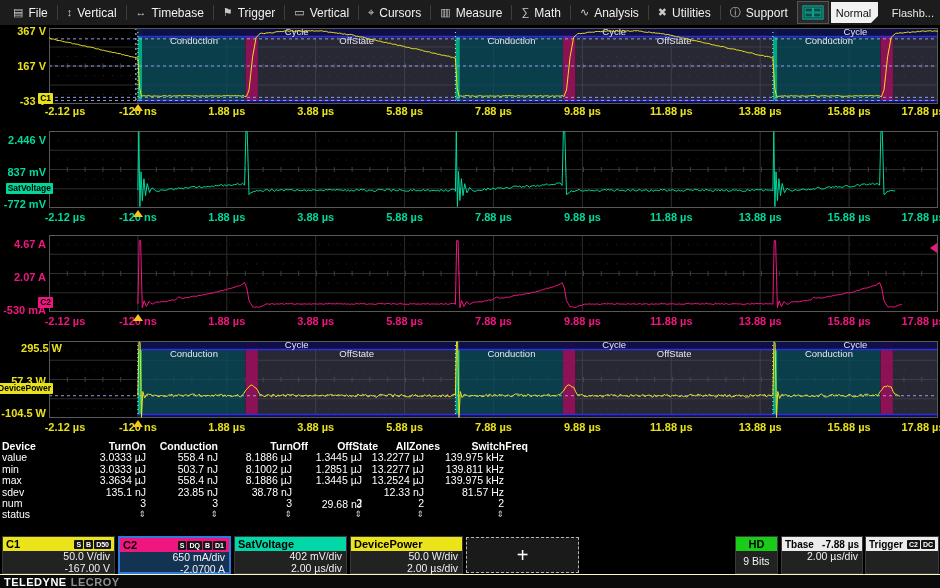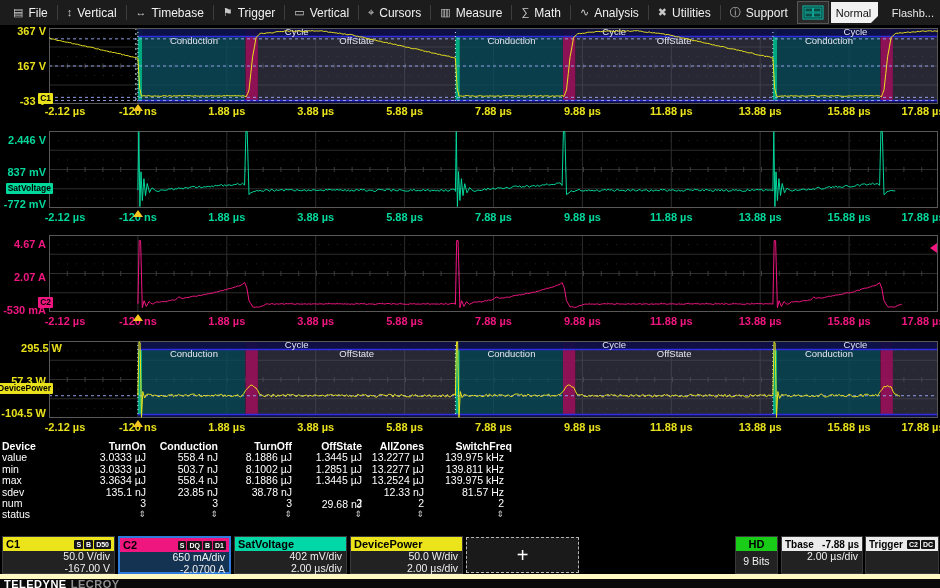--- a/index.html
+++ b/index.html
@@ -44,21 +44,21 @@
   .dhead{height:14px;display:flex;align-items:center;padding:0 3px;font-size:11px;font-weight:bold;color:#000;}
   .dhead .btitle{flex:0 0 auto;}
   .dbadges{margin-left:auto;display:flex;gap:1px;}
   .dbadge{background:#151515;color:#fff;font-size:7px;font-weight:bold;padding:0 2px;line-height:9px;border-radius:1px;}
   .dline{font-size:10.5px;color:#f0f0f0;line-height:11.5px;padding:0 4px;text-align:right;}
   .dline.split{display:flex;justify-content:space-between;text-align:left;margin-top:42px;}
   #addbox{position:absolute;top:537px;height:36px;box-sizing:border-box;border:1px dashed #b5b5b5;
           background:#1a1a1a;display:flex;align-items:center;justify-content:center;color:#fff;font-size:20px;}
   
   #footer{position:absolute;left:0;top:574px;width:940px;height:14px;background:#0a0a0a;
-          border-top:5px solid #fef9c3;display:flex;align-items:center;padding-left:4px;box-sizing:border-box;}
+          border-top:1px solid #fef9c3;display:flex;align-items:center;padding-left:4px;box-sizing:border-box;}
   #footer .b1{color:#fff;font-weight:bold;font-size:11px;letter-spacing:.5px;}
   #footer .b2{color:#909090;font-weight:bold;font-size:11px;margin-left:4px;letter-spacing:.5px;}
 </style>
 </head>
 <body>
 
 <div id="app">
   <div id="menubar">
     <div id="mb-items" style="display: flex; align-items: center; padding-left: 4px;">
         <div class="mb-item">
@@ -353,21 +353,21 @@
         <div class="xt" style="left: 888px; color: rgb(232, 225, 28);">17.88 µs</div>
         <div class="trig-t" style="left: 132.9px;"></div>
       </div>
     </div>
 
   <div id="mtable">
       <div class="trow hdr">
         <div class="c0" style="width: 58px;">Device</div>
         <div class="cc" style="width: 86px;">TurnOn</div>
         <div class="cc" style="width: 72px;">Conduction</div>
-        <div class="cc" style="width: 74px;">TurnOff</div>
+        <div class="cc" style="width: 74px; padding-left: 16px;">TurnOff</div>
         <div class="cc" style="width: 70px;">OffState</div>
         <div class="cc" style="width: 62px;">AllZones</div>
         <div class="cc" style="width: 88px;">SwitchFreq</div>
       </div>
       <div class="trow">
         <div class="c0" style="width: 58px;">value</div>
         <div class="cc" style="width: 86px;">3.0333 µJ</div>
         <div class="cc" style="width: 72px;">558.4 nJ</div>
         <div class="cc" style="width: 74px;">8.1886 µJ</div>
         <div class="cc" style="width: 70px;">1.3445 µJ</div>

